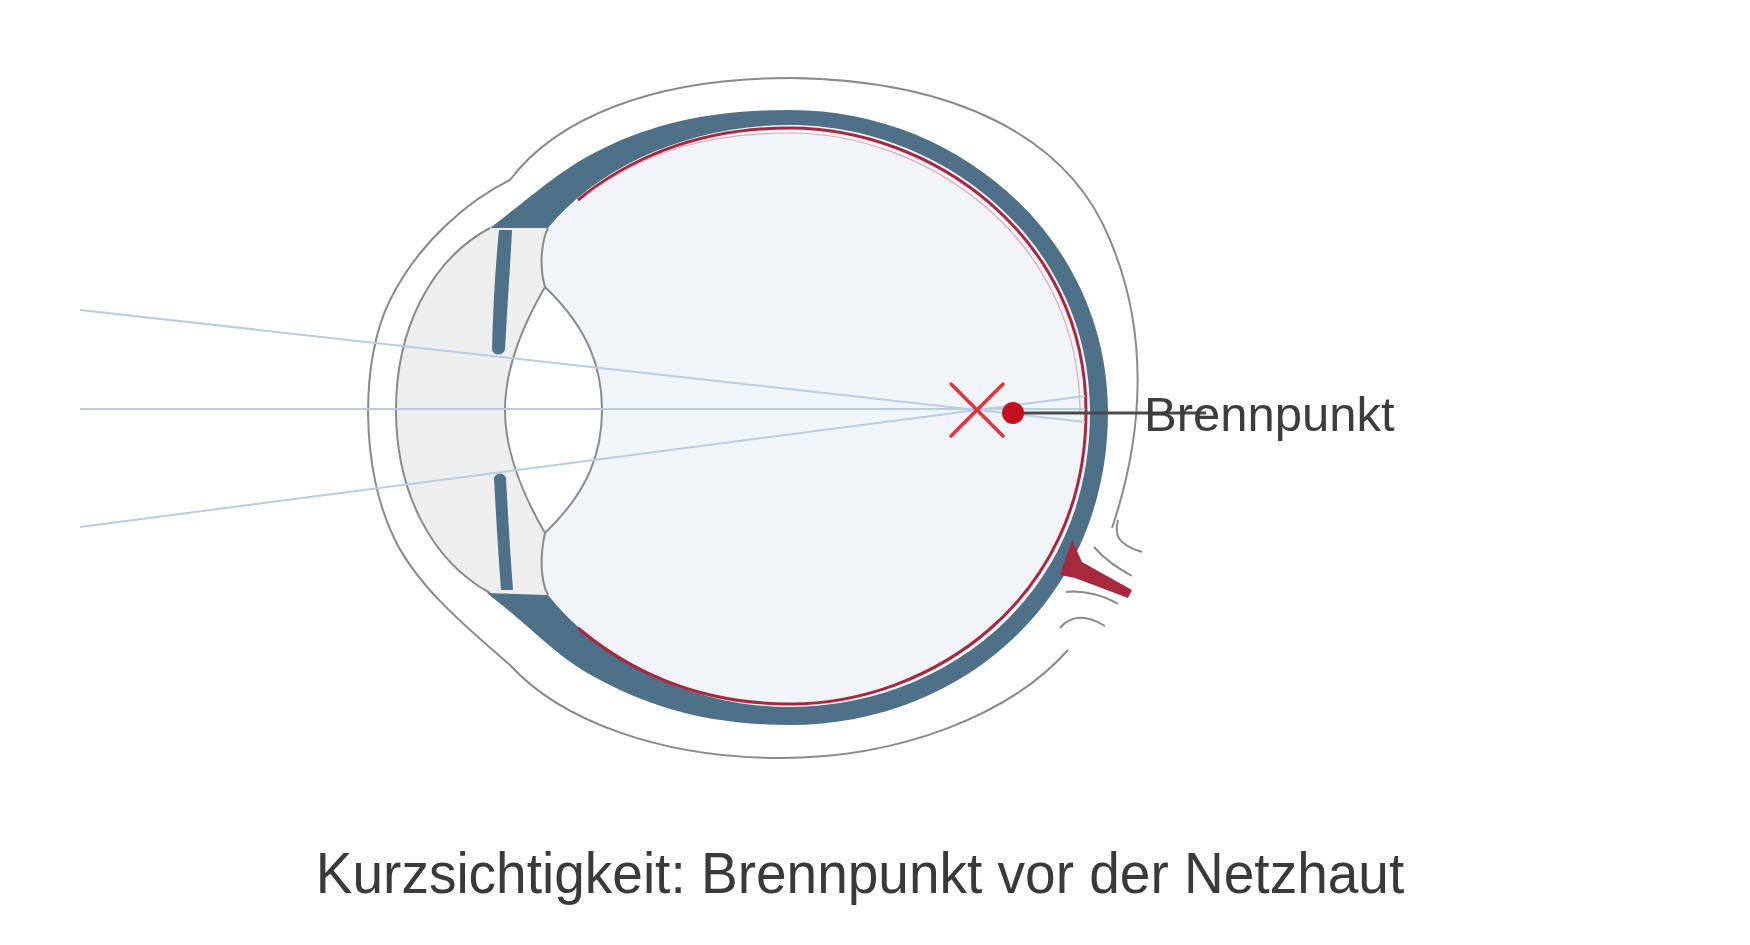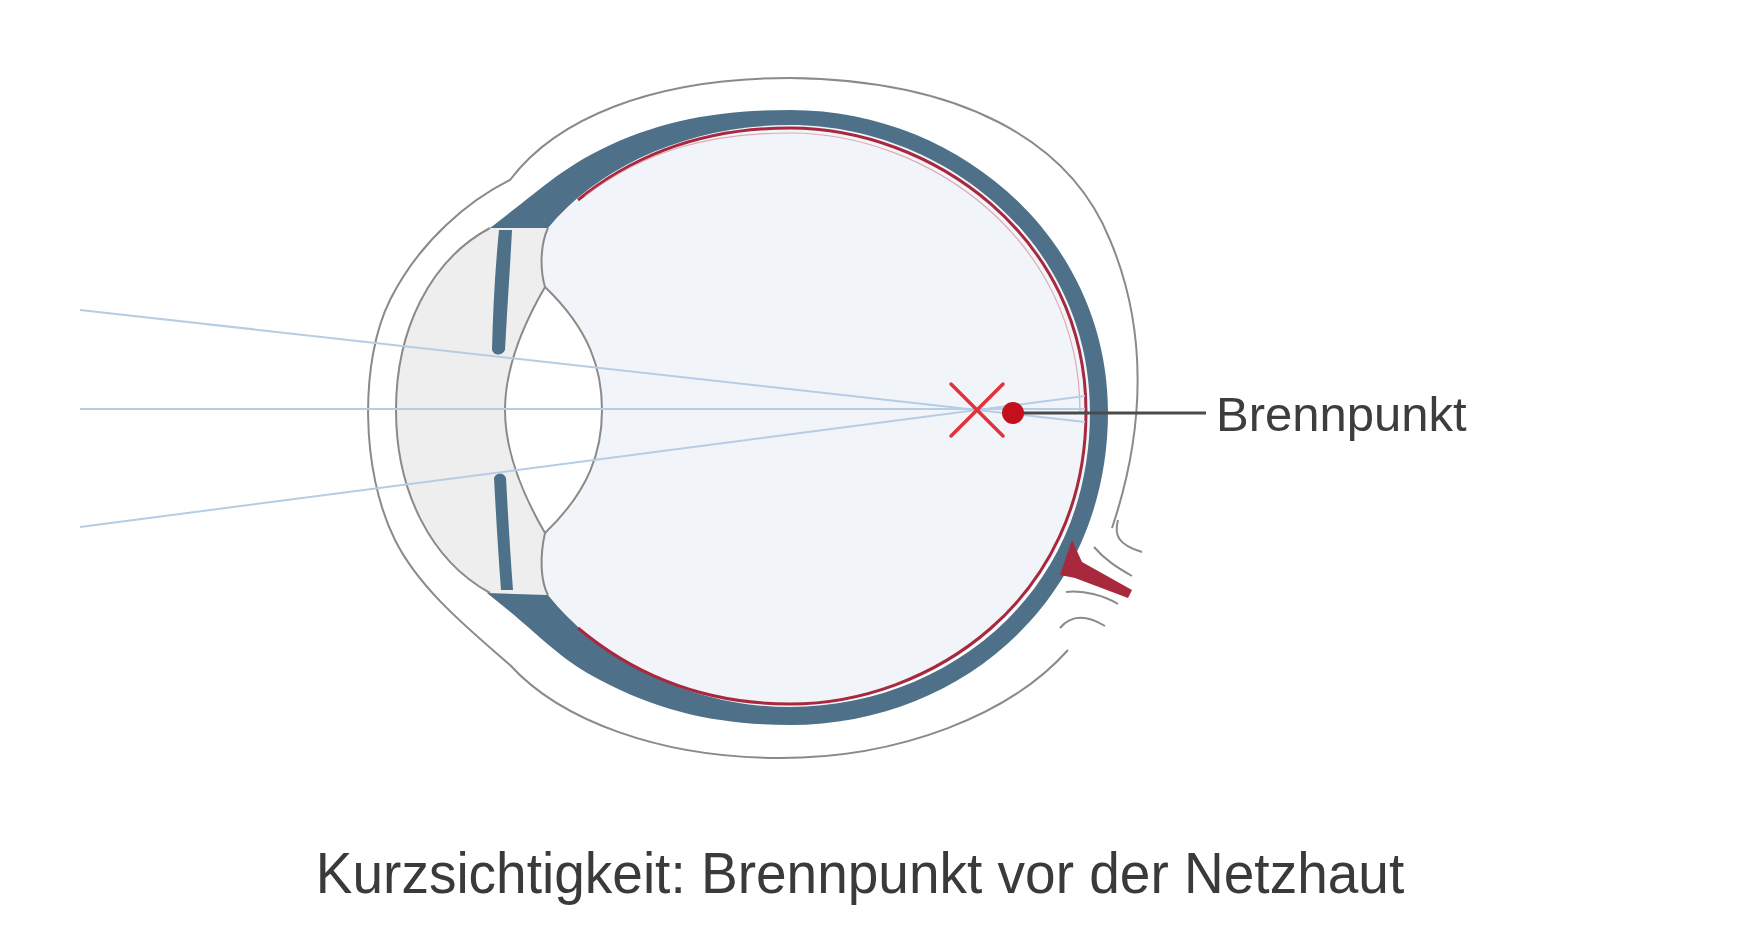--- a/index.html
+++ b/index.html
@@ -1,19 +1,19 @@
 <!DOCTYPE html>
 <html><head>
 <meta charset="utf-8">
 <style>
   html, body { margin: 0; padding: 0; background: #ffffff; }
   body { width: 1750px; height: 945px; position: relative; overflow: hidden; font-family: "Liberation Sans", sans-serif; }
   #diagram { position: absolute; left: 0; top: 0; width: 1750px; height: 945px; }
   .label-brennpunkt {
-    position: absolute; left: 1216px; top: 388px;
+    position: absolute; left: 1144px; top: 388px;
     font-size: 49px; line-height: 52px; color: #3d3d3d;
     font-family: "Liberation Sans", sans-serif; white-space: nowrap; text-align: right;
   }
   .caption {
     position: absolute; left: 0; top: 840px; width: 1720px; text-align: center;
     font-size: 57px; line-height: 66px; color: #3a3a3a;
     font-family: "Liberation Sans", sans-serif; white-space: nowrap;
     transform: scaleX(0.965); transform-origin: 860px 0;
   }
 </style>

